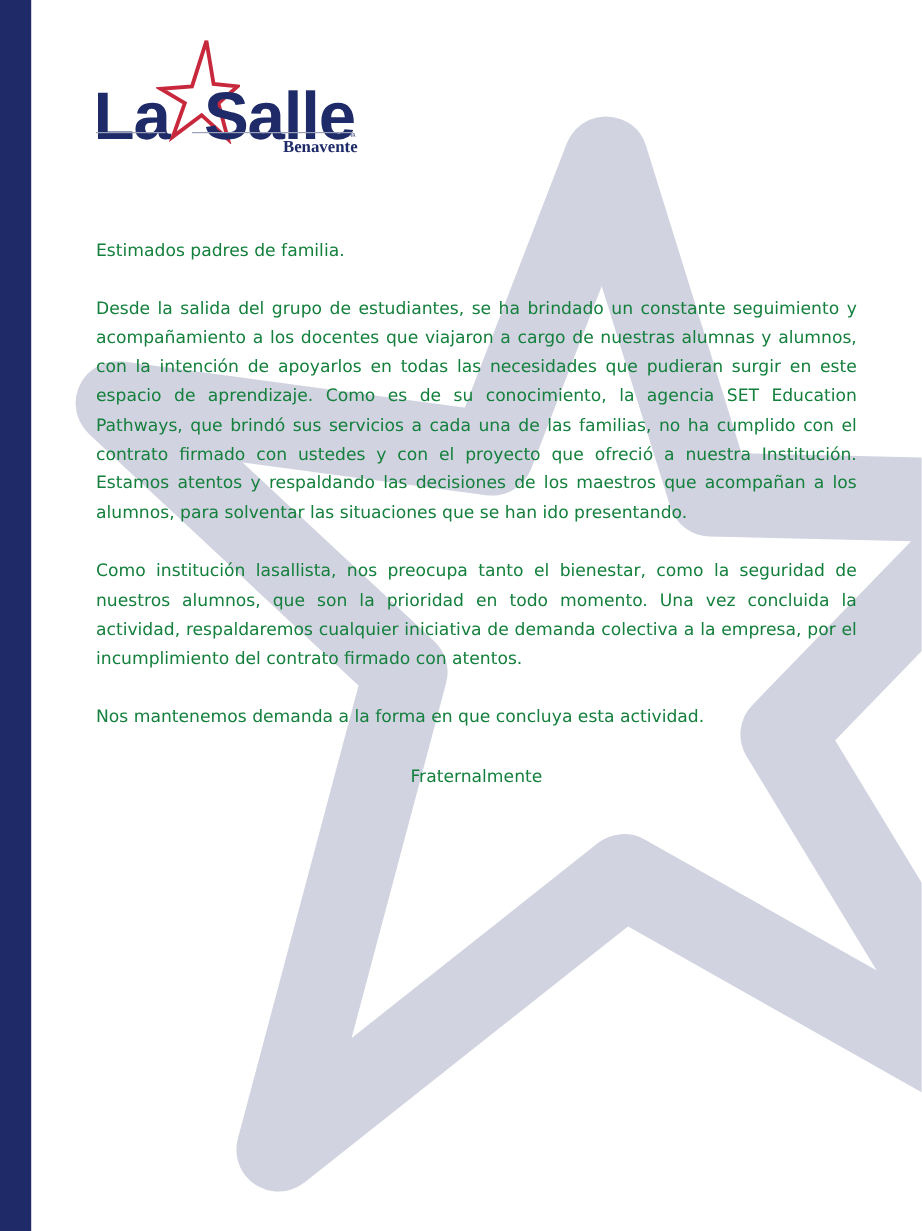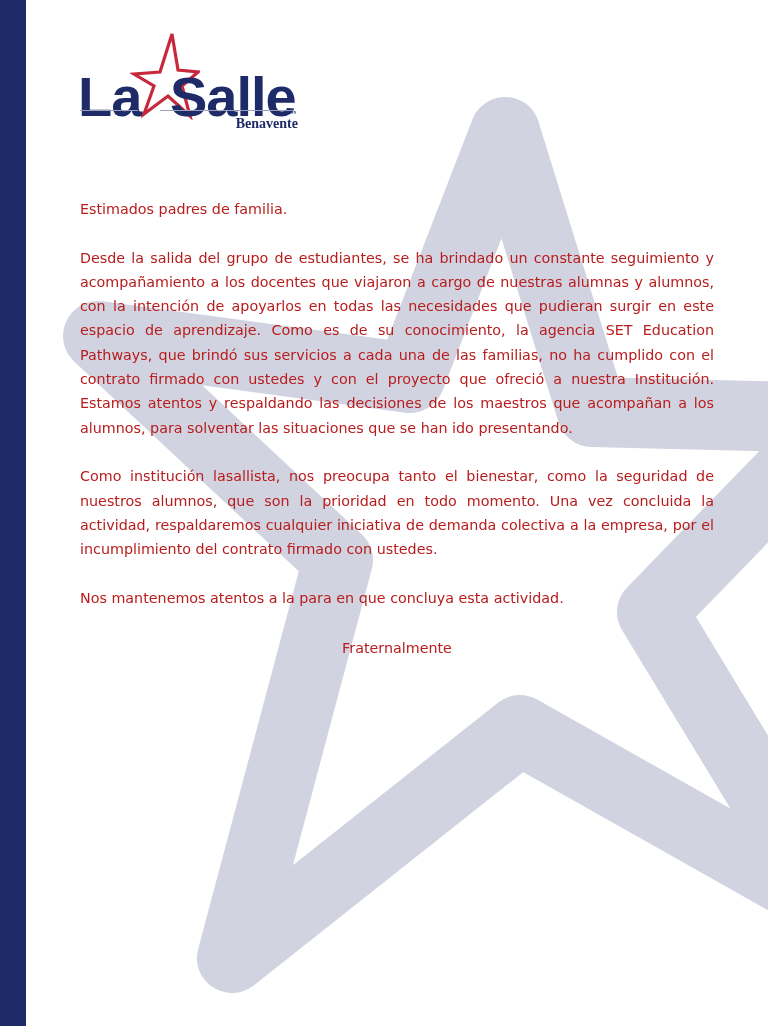--- a/index.html
+++ b/index.html
@@ -8,21 +8,21 @@
   .watermark { position:absolute; left:0; top:0; width:768px; height:1026px; z-index:0; }
   .logo { position:absolute; left:78px; top:30px; width:222px; height:110px; z-index:2; }
   .logo-text { position:absolute; top:44px; font-family:"Liberation Sans", sans-serif; font-weight:bold; font-size:56px; color:#1e2b68; letter-spacing:-1px; line-height:46px; }
   .logo-la { left:0; }
   .logo-salle { left:92px; }
   .logo-star { position:absolute; left:52px; top:0; width:70px; height:90px; }
   .logo-mark { position:absolute; left:212px; top:80px; font-size:4px; color:#1e2b68; }
   .logo-rule-left { position:absolute; left:2px; top:80px; width:58px; height:1px; background:#9aa0b8; }
   .logo-rule-right { position:absolute; left:82px; top:80px; width:134px; height:1px; background:#9aa0b8; }
   .logo-sub { position:absolute; right:2px; top:86px; font-family:Liberation Serif, serif; font-weight:bold; font-size:14px; color:#1e2b68; }
-  .content { position:absolute; left:80px; top:197px; width:634px; z-index:2; color:#b91c1c; font-size:14.3px; line-height:24.3px; }
+  .content { position:absolute; left:80px; top:197px; width:634px; z-index:2; color:#15803d; font-size:14.3px; line-height:24.3px; }
   .content p { margin:0 0 24.3px 0; text-align:justify; }
   .greeting { }
   .closing { text-align:center !important; margin-top:26px !important; margin-left:-36px; }
   .closing span { display:block; }
 </style>
 </head>
 <body>
 
 <div class="side-bar"></div>
 
@@ -38,18 +38,18 @@
   <span class="logo-text logo-salle">Salle</span>
   <span class="logo-mark">MR</span>
   <div class="logo-rule-left"></div>
   <div class="logo-rule-right"></div>
   <span class="logo-sub">Benavente</span>
 </div>
 
 <div class="content">
   <p class="greeting">Estimados padres de familia.</p>
   <p>Desde la salida del grupo de estudiantes, se ha brindado un constante seguimiento y acompañamiento a los docentes que viajaron a cargo de nuestras alumnas y alumnos, con la intención de apoyarlos en todas las necesidades que pudieran surgir en este espacio de aprendizaje. Como es de su conocimiento, la agencia SET Education Pathways, que brindó sus servicios a cada una de las familias, no ha cumplido con el contrato firmado con ustedes y con el proyecto que ofreció a nuestra Institución. Estamos atentos y respaldando las decisiones de los maestros que acompañan a los alumnos, para solventar las situaciones que se han ido presentando.</p>
-  <p>Como institución lasallista, nos preocupa tanto el bienestar, como la seguridad de nuestros alumnos, que son la prioridad en todo momento. Una vez concluida la actividad, respaldaremos cualquier iniciativa de demanda colectiva a la empresa, por el incumplimiento del contrato firmado con ustedes.</p>
-  <p>Nos mantenemos atentos a la para en que concluya esta actividad.</p>
+  <p>Como institución lasallista, nos preocupa tanto el bienestar, como la seguridad de nuestros alumnos, que son la prioridad en todo momento. Una vez concluida la actividad, respaldaremos cualquier iniciativa de demanda colectiva a la empresa, por el incumplimiento del contrato firmado con atentos.</p>
+  <p>Nos mantenemos demanda a la forma en que concluya esta actividad.</p>
   <p class="closing">
     <span>Fraternalmente</span>
   </p>
 </div>
 
 </body></html>

